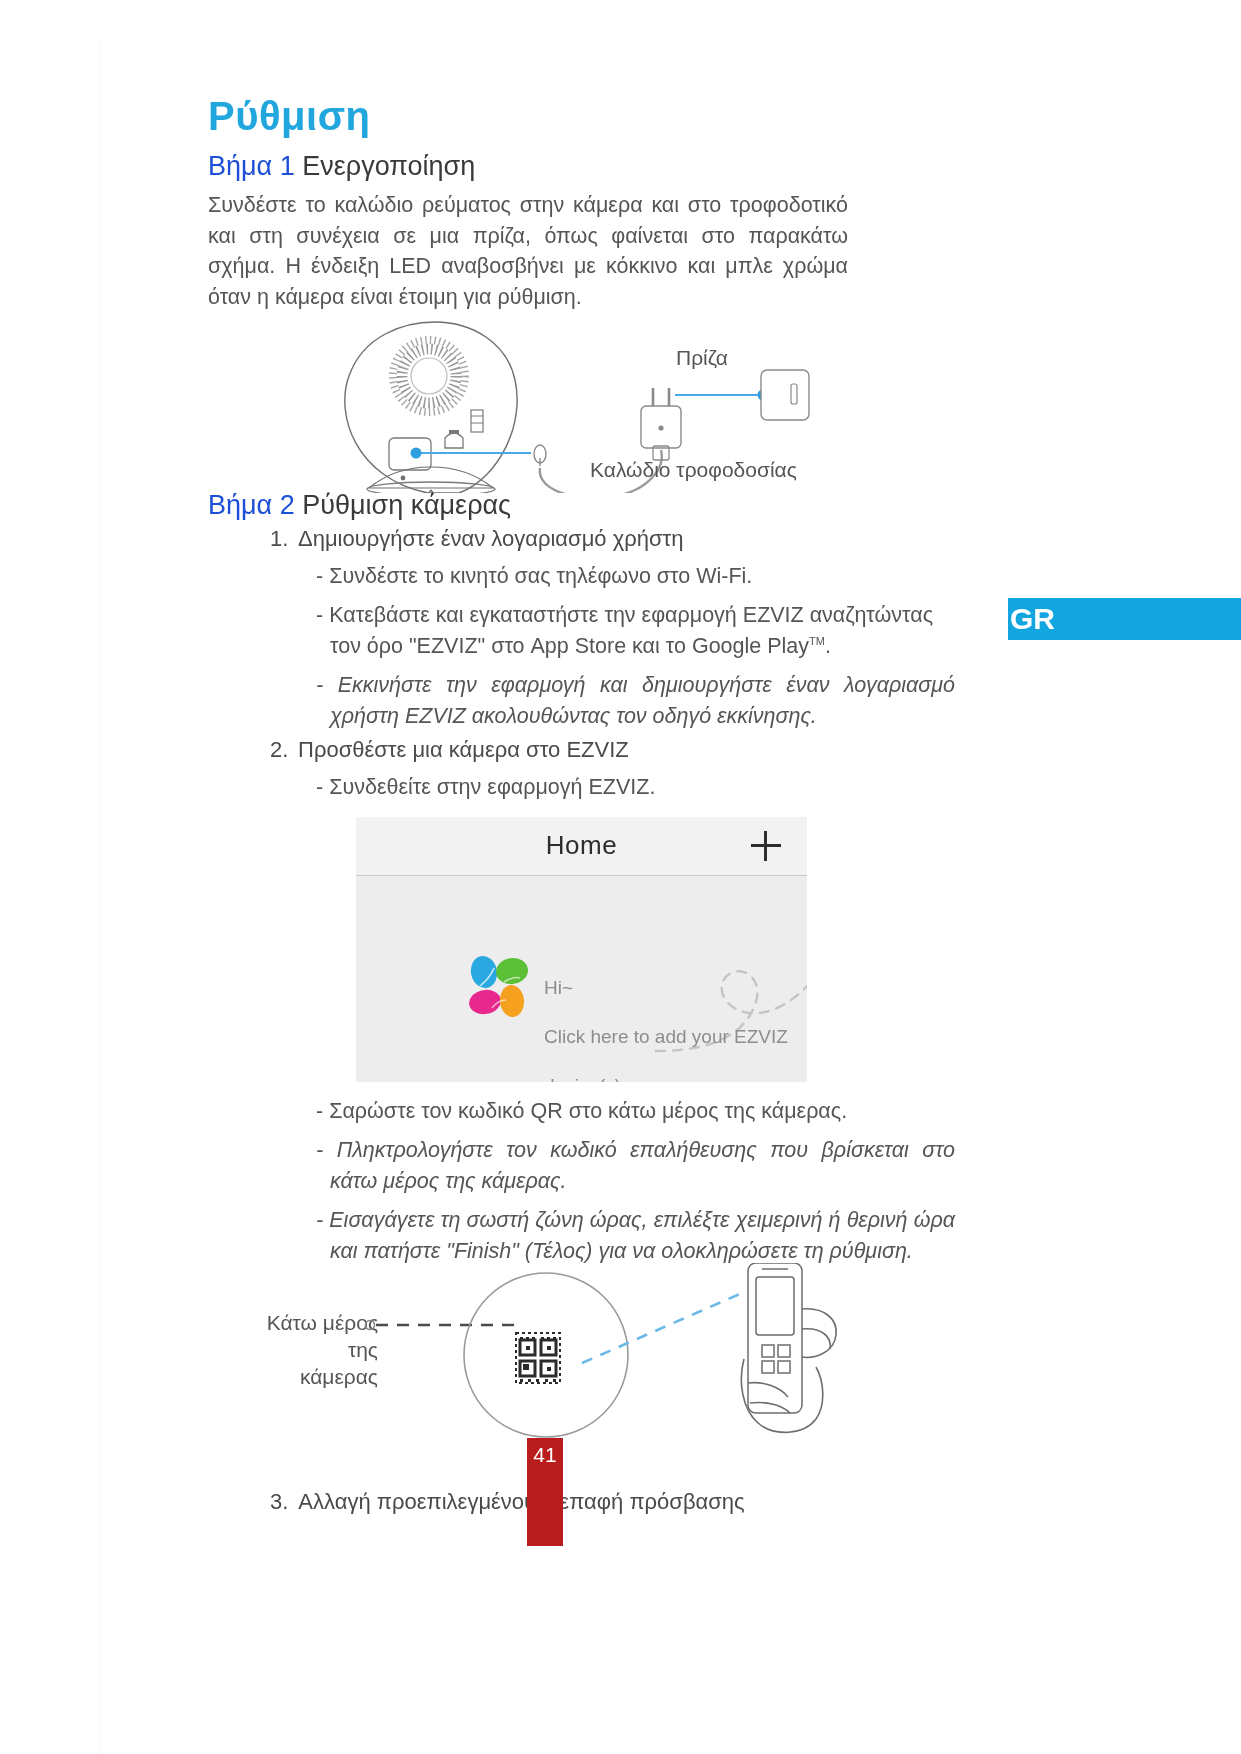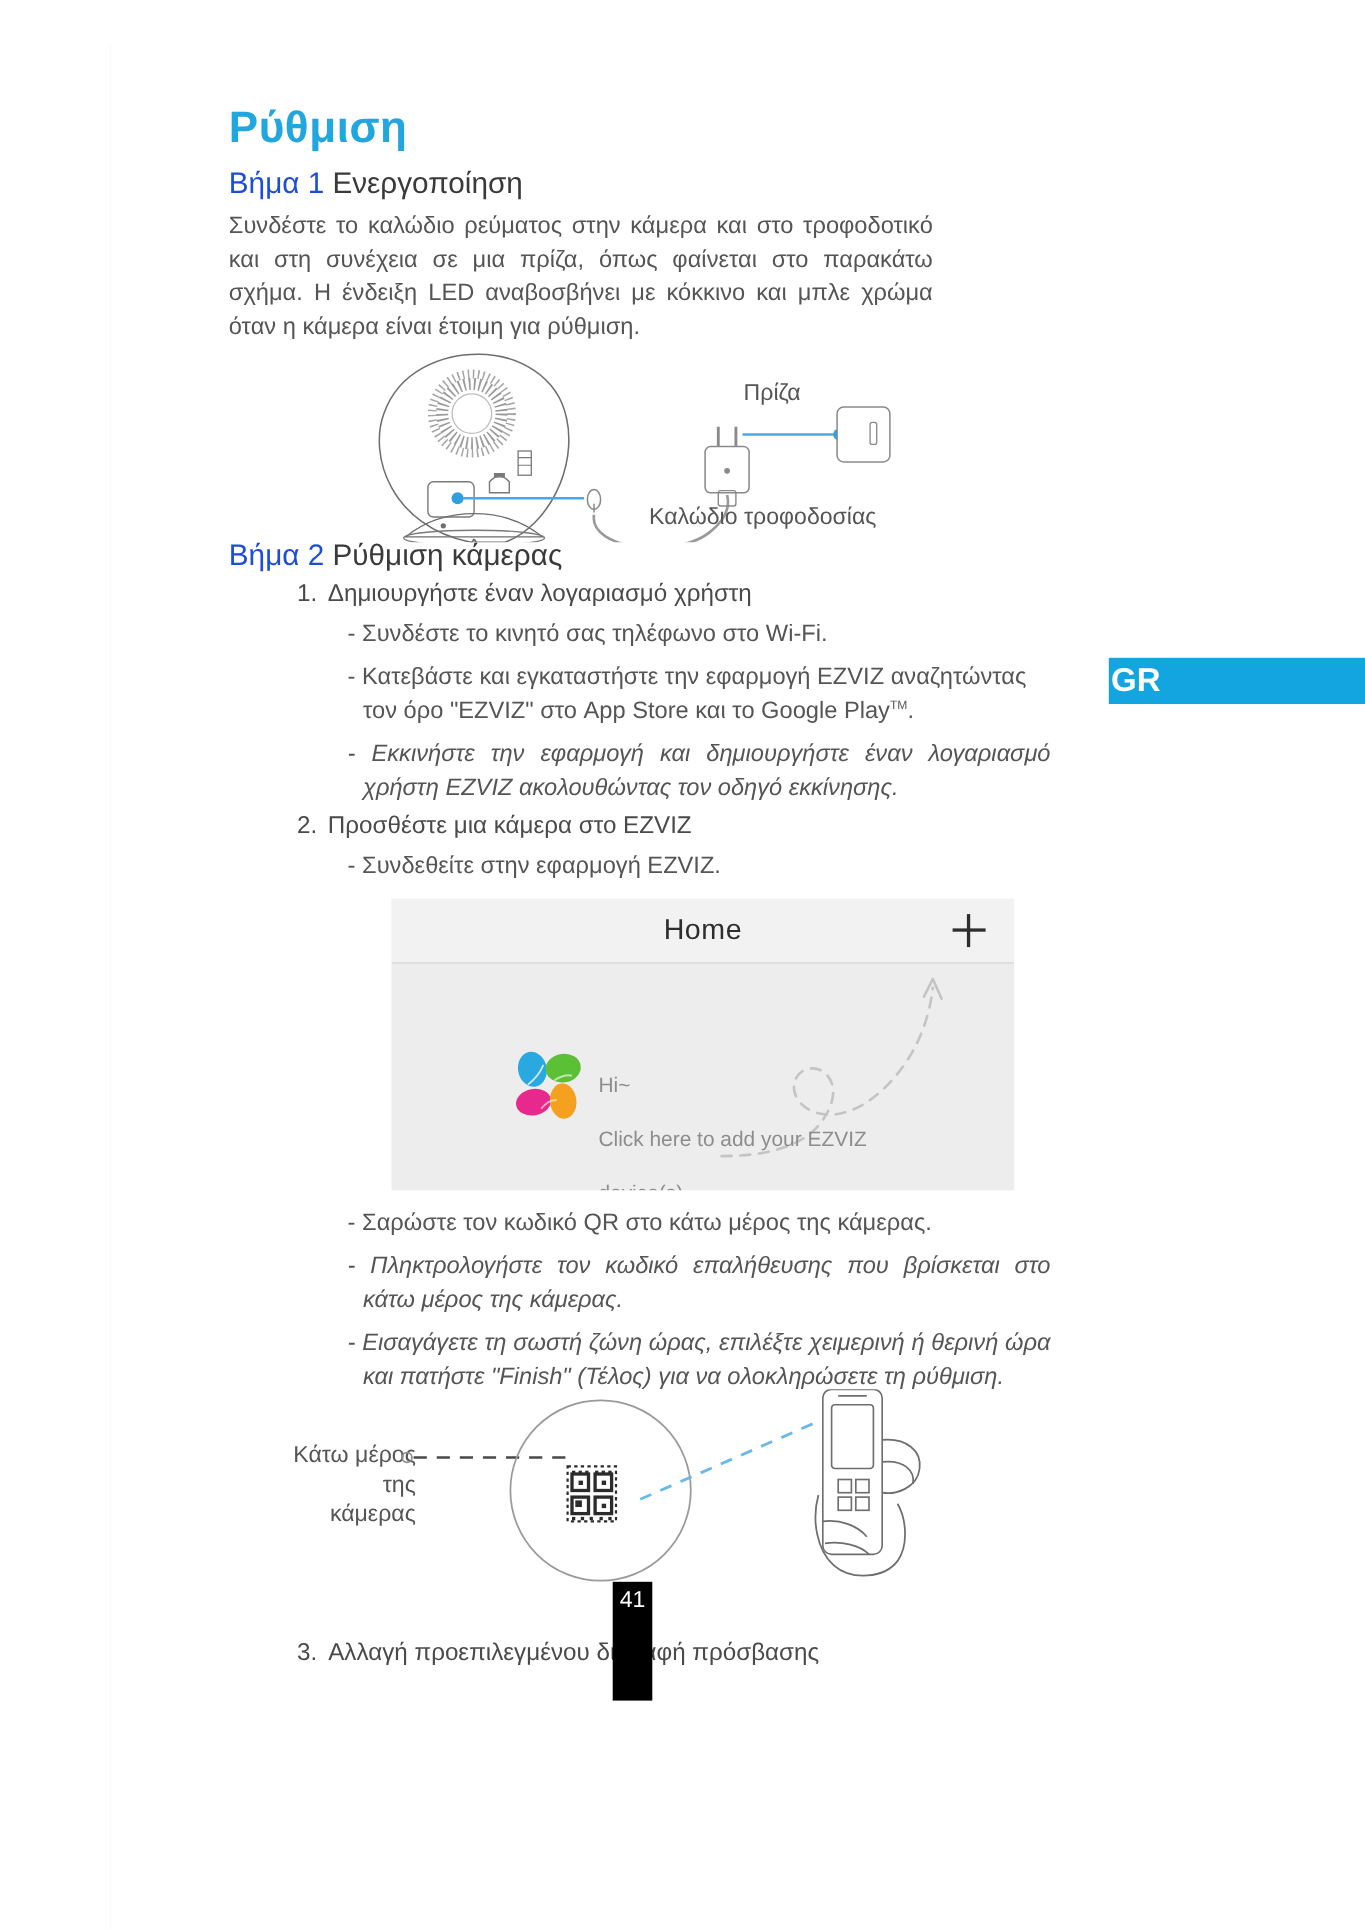--- a/index.html
+++ b/index.html
@@ -83,21 +83,21 @@
     line-height:42px;
     padding-left:2px;
     box-sizing:border-box;
     letter-spacing:0px;
   }
 
   
   .phone-shot{
     position:relative;
     margin:14px 0 0 148px;
-    width:566px;height:265px;
+    width:451px;height:265px;
     background:#eceded;
     overflow:hidden;
   }
   .shot-header{
     height:58px;background:#f2f2f2;
     display:flex;align-items:center;justify-content:center;
     position:relative;border-bottom:1px solid #c9c9c9;
   }
   .shot-title{font-size:26px;color:#2e2e2e;font-weight:normal;letter-spacing:.5px;}
   .plus-btn{
@@ -120,22 +120,22 @@
 
   
   .fig-qr{position:relative;height:200px;margin-top:4px;}
   .qr-label{
     position:absolute;left:30px;top:38px;
     width:140px;text-align:right;
     font-size:21px;color:#555;line-height:1.3;
   }
 
   .footer{
-    position:absolute;left:557px;top:1438px;
-    width:36px;height:108px;background:#000000;
+    position:absolute;left:527px;top:1438px;
+    width:36px;height:108px;background:#b91c1c;
   }
   .footer .pg{
     color:#ffffff;font-size:21px;text-align:center;
     line-height:34px;
   }
   .item3{margin-left:62px;margin-top:18px;font-size:22px;color:#4a4a4a;display:flex;gap:10px;}
 </style>
 </head>
 <body>
 

